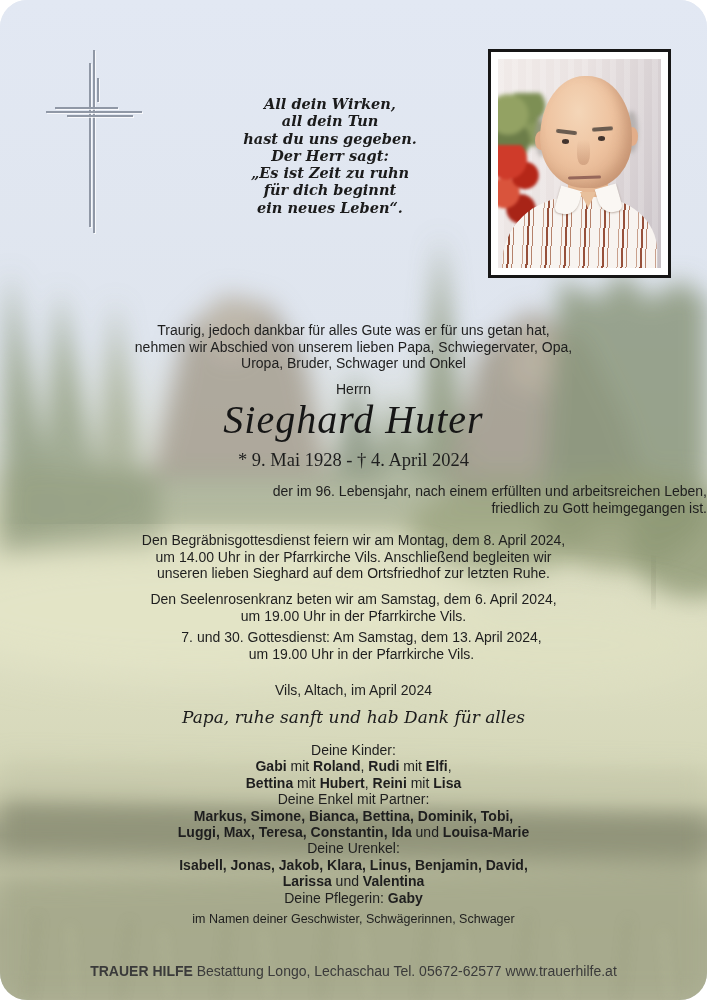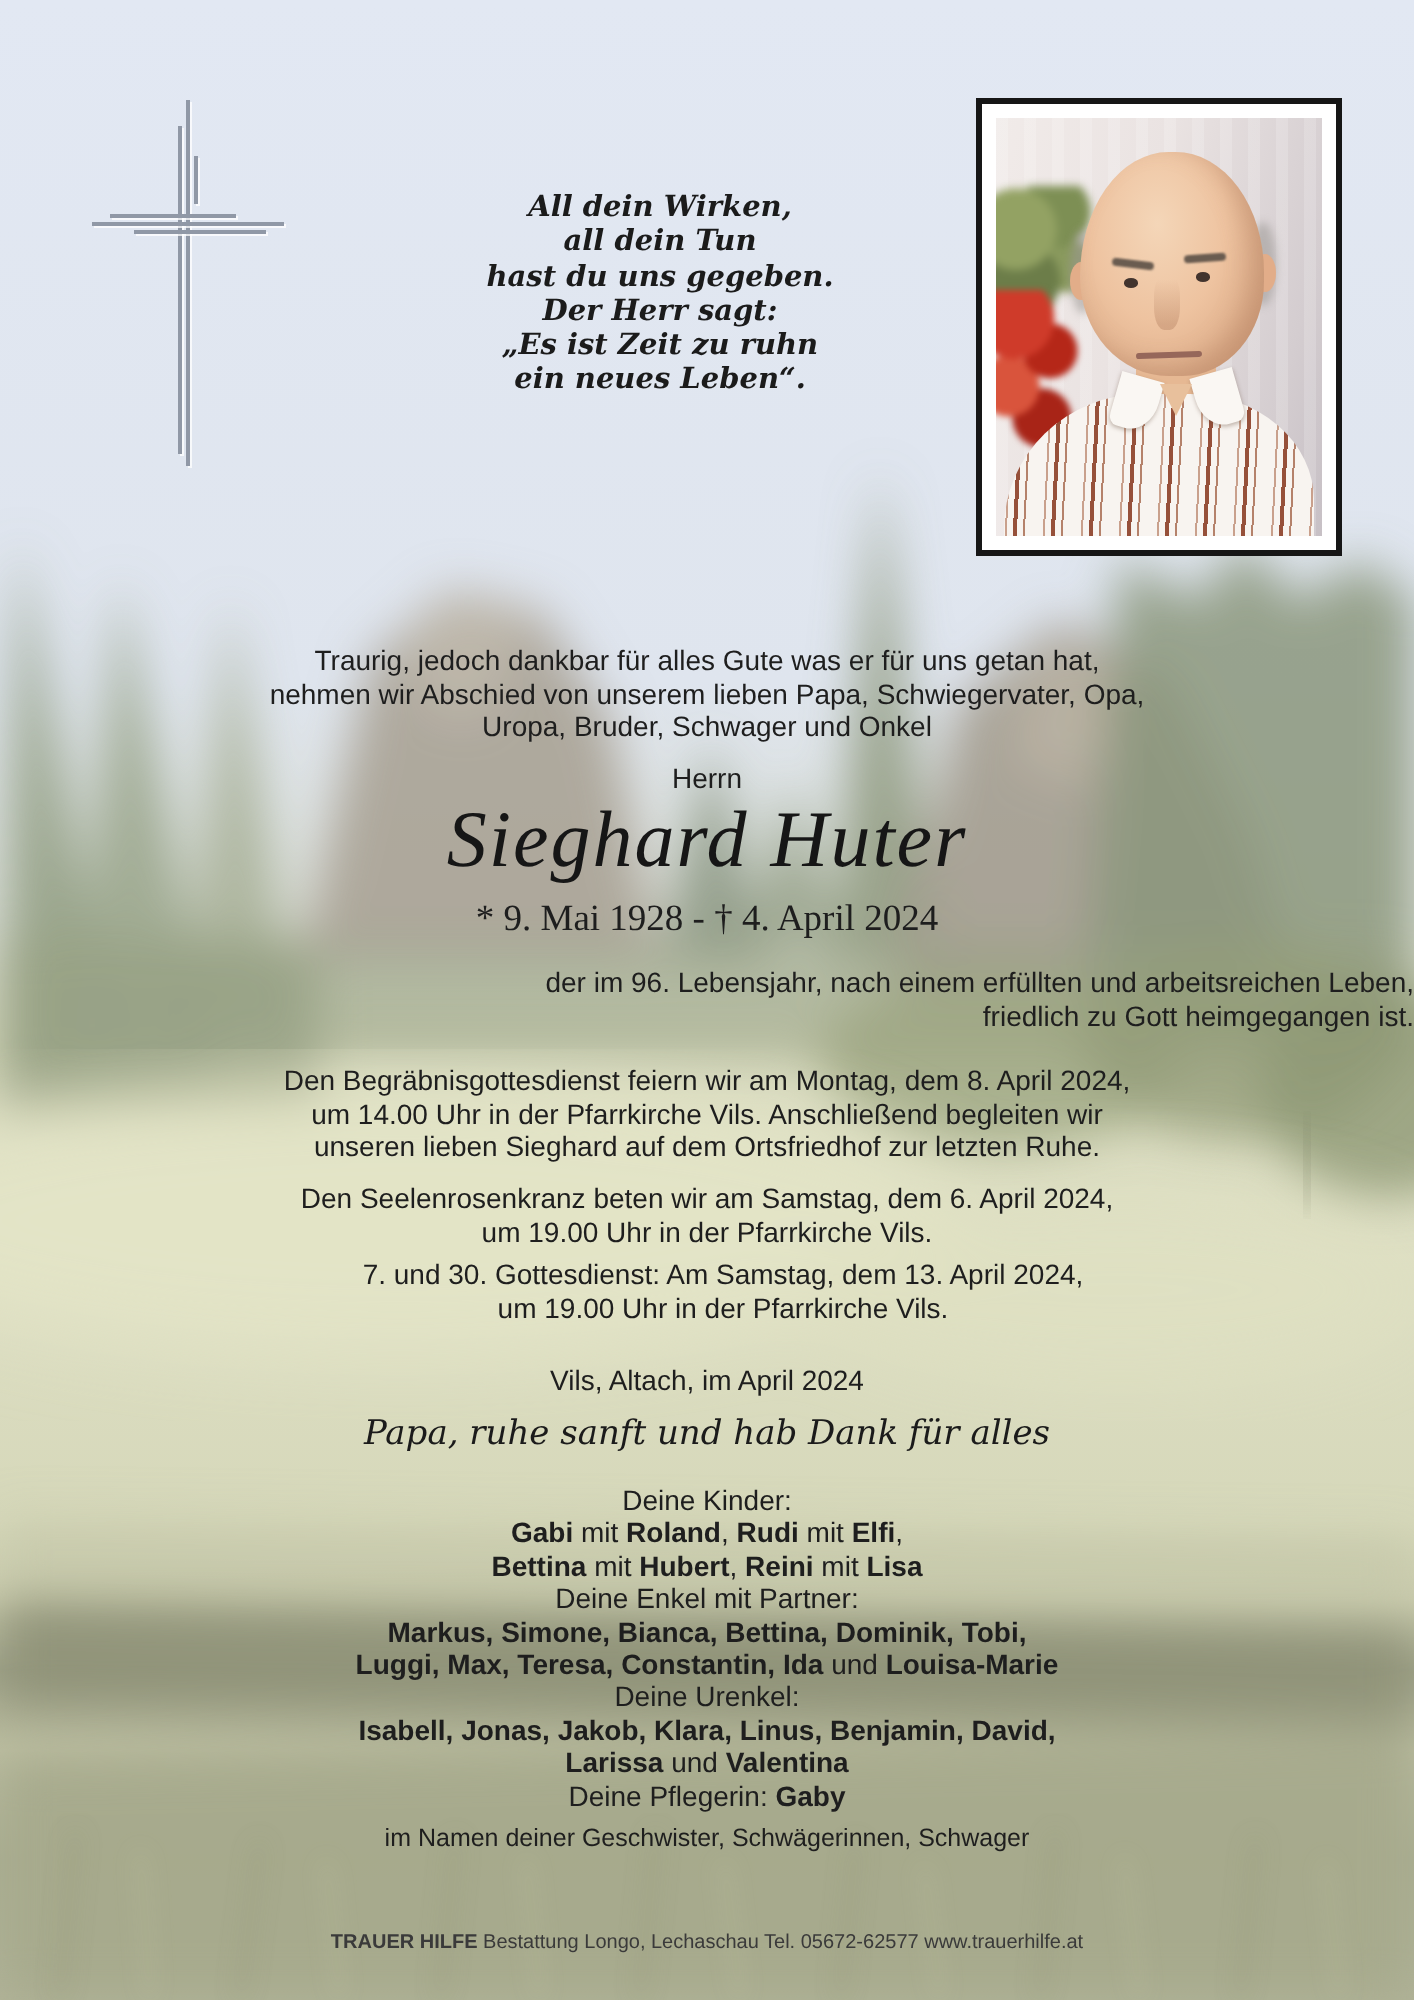--- a/index.html
+++ b/index.html
@@ -1,17 +1,17 @@
 <!DOCTYPE html>
 <html><head>
 <meta charset="utf-8">
 <style>
   html,body{margin:0;padding:0;}
   .page{position:relative;width:707px;height:1000px;overflow:hidden;background:#e6ebf3;
-        font-family:"Liberation Sans",sans-serif;color:#1e1e1e;}
+        font-family:"Liberation Sans",sans-serif;color:#1e1e1e;border-radius:27px;}
   .bg{position:absolute;left:0;top:0;z-index:0;}
   
   .cross{position:absolute;left:44px;top:47px;width:104px;height:220px;z-index:2;}
   .cross i{position:absolute;display:block;background:#9098a6;box-shadow:1px 1px 0 rgba(255,255,255,.75);}
   .cv1{left:49px;top:3px;width:2px;height:183px;}
   .cv2{left:45px;top:16px;width:2px;height:164px;}
   .cv3{left:53px;top:31px;width:2px;height:24px;}
   .ch1{left:2px;top:64px;width:96px;height:2px;}
   .ch2{left:23px;top:68px;width:66px;height:2px;}
   .ch3{left:11px;top:60px;width:63px;height:2px;}
@@ -74,21 +74,21 @@
         font-size:40px;line-height:52px;letter-spacing:1px;color:#161616;}
   .dates{top:449px;font-family:"Liberation Serif",serif;font-size:18.5px;line-height:22px;}
   .ob{top:483px;text-align:right;}
   .s1{top:532px;} .s2{top:591px;} .s3{top:629px;padding-left:16px;}
   .place{top:682px;}
   .farewell{top:705px;font-family:"DejaVu Serif",serif;font-style:italic;
         font-size:17px;line-height:24px;color:#1b1b1b;}
   .family{top:742px;line-height:16.4px;}
   .family .b,.footer .b{font-weight:bold;}
   .closing{top:908px;font-size:12.5px;line-height:22px;}
-  .footer{top:966px;font-size:10px;line-height:11px;color:#3a3a3a;}
+  .footer{top:966px;font-size:14px;line-height:11px;color:#3a3a3a;}
 </style>
 </head>
 <body>
 
 <div class="page">
 
   <svg class="bg" width="707" height="1000">
     <defs>
       <linearGradient id="base" x1="0" y1="0" x2="0" y2="1">
         <stop offset="0" stop-color="#e2e8f3"></stop>
@@ -166,20 +166,21 @@
       <i class="ch2"></i>
       <i class="ch3"></i>
   </div>
 
   <div class="quote">
       <div>All dein Wirken,</div>
       <div>all dein Tun</div>
       <div>hast du uns gegeben.</div>
       <div>Der Herr sagt:</div>
       <div>„Es ist Zeit zu ruhn</div>
+      <div>für dich beginnt</div>
       <div>ein neues Leben“.</div>
     </div>
 
   <div class="photo-frame">
     <div class="photo">
       <div class="wallpaper"></div>
       <div class="sheen"></div>
       <div class="foliage"></div>
       <div class="flowers"></div>
       <div class="hair hair-l"></div>

